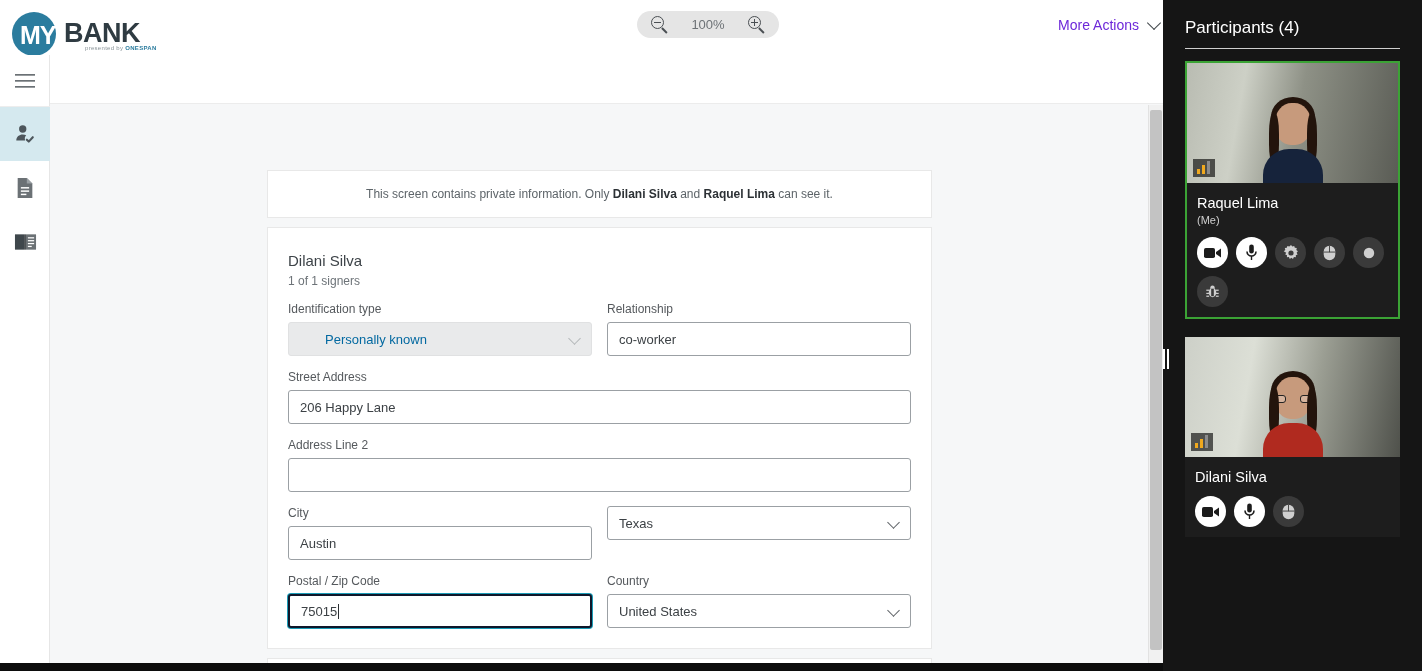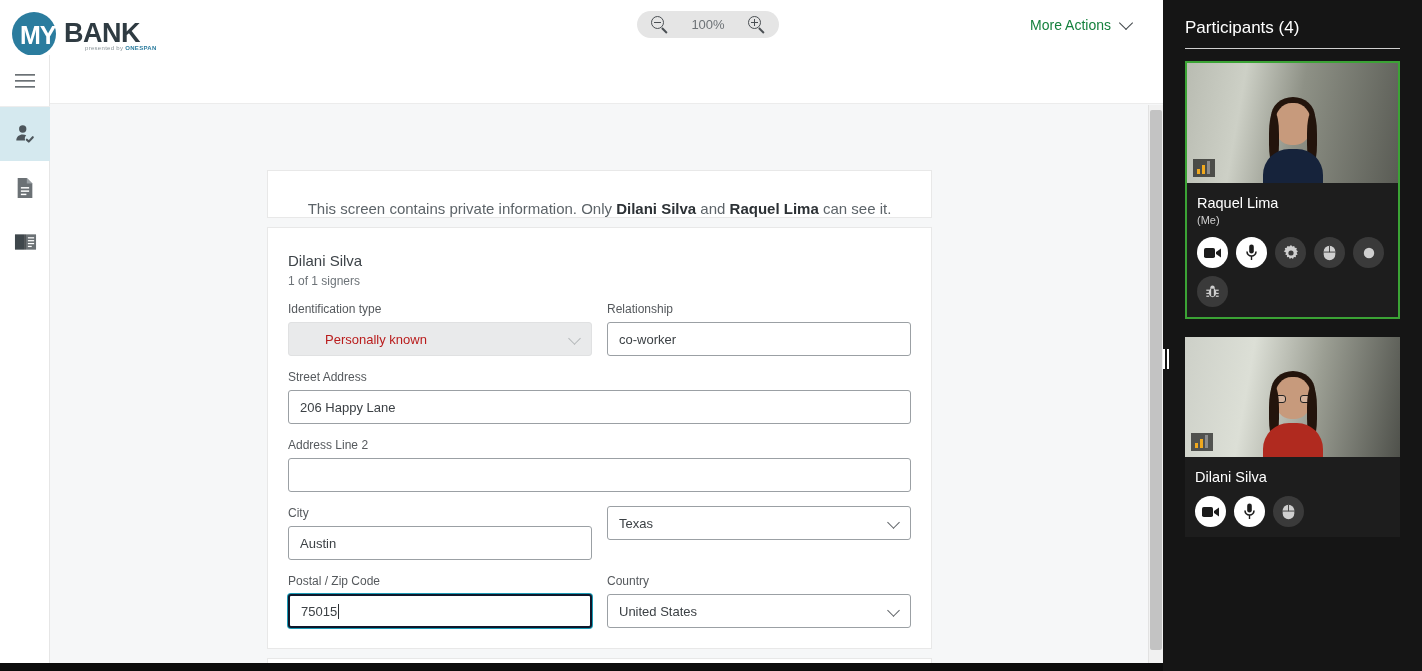--- a/index.html
+++ b/index.html
@@ -48,22 +48,22 @@
     border: 1.6px solid #4a4f53; border-radius: 50%;
   }
   .mglass .handle {
     position: absolute; left: 11px; top: 11px; width: 7px; height: 1.8px;
     background: #4a4f53; transform: rotate(45deg); transform-origin: left center;
   }
   .mglass .h { position: absolute; left: 3.2px; top: 5.6px; width: 6.6px; height: 1.6px; background: #4a4f53; }
   .mglass .v { position: absolute; left: 5.7px; top: 3.1px; width: 1.6px; height: 6.6px; background: #4a4f53; }
 
   .more-actions {
-    position: absolute; right: 32px; top: 17px; display: flex; align-items: center; gap: 10px;
-    font-size: 14px; color: #15803d; cursor: pointer;
+    position: absolute; right: 4px; top: 17px; display: flex; align-items: center; gap: 10px;
+    font-size: 14px; color: #6d28d9; cursor: pointer;
   }
   .chev { width: 10px; height: 10px; border-right: 1.7px solid #42484c; border-bottom: 1.7px solid #42484c;
           transform: rotate(45deg); margin-top: -4px; }
 
   
   .rail {
     position: absolute; left: 0; top: 55px; width: 50px; height: 616px;
     background: #ffffff; border-right: 1px solid #e6e6e6;
   }
   .rail-item {
@@ -83,42 +83,42 @@
     position: absolute; left: 0; top: 0; width: 1113px; height: 49px;
     background: #ffffff; border-bottom: 1px solid #ececec;
   }
   .doc-area { position: absolute; left: 0; top: 50px; width: 1095px; height: 566px; }
 
   .card {
     position: absolute; background: #ffffff; border: 1px solid #e8e8e8;
   }
   .privacy-card {
     left: 217px; top: 65px; width: 665px; height: 48px;
-    display: flex; align-items: flex-end; justify-content: center;
-    font-size: 15px; color: #5d6469;
+    display: flex; align-items: center; justify-content: center;
+    font-size: 12px; color: #5d6469;
   }
   .privacy-card b { color: #2c3135; font-weight: bold; }
 
   .form-card {
     left: 217px; top: 122px; width: 665px; height: 422px; padding: 20px 20px 0 20px;
   }
   .signer-name { font-size: 15px; color: #3d4348; margin-top: 4px; }
   .signer-sub { font-size: 12px; color: #6d7378; margin-top: 5px; }
 
   .frow { display: flex; gap: 15px; margin-top: 14px; }
   .fld { display: flex; flex-direction: column; }
   .fld.half { width: 306px; }
   .fld.full { width: 625px; }
   .flabel { font-size: 12px; color: #55595d; margin-bottom: 6px; }
   .fctl {
     height: 34px; border: 1px solid #9ba0a4; border-radius: 3px; background: #ffffff;
     display: flex; align-items: center; padding: 0 11px;
     font-size: 13px; color: #3c4145; position: relative;
   }
-  .fctl.disabled { background: #e9eaeb; border-color: #e0e1e2; color: #b91c1c; padding-left: 36px; }
+  .fctl.disabled { background: #e9eaeb; border-color: #e0e1e2; color: #0369a1; padding-left: 36px; }
   .fctl.focused { border: 2px solid #0f172a; box-shadow: 0 0 0 1px #1a9cb7; }
   .fctl .caret {
     display: inline-block; width: 1px; height: 15px; background: #2b2f33; margin-left: 1px;
     vertical-align: middle;
   }
   .selchev {
     position: absolute; right: 12px; top: 11px;
     width: 9px; height: 9px; border-right: 1.6px solid #5d6165; border-bottom: 1.6px solid #5d6165;
     transform: rotate(45deg);
   }

